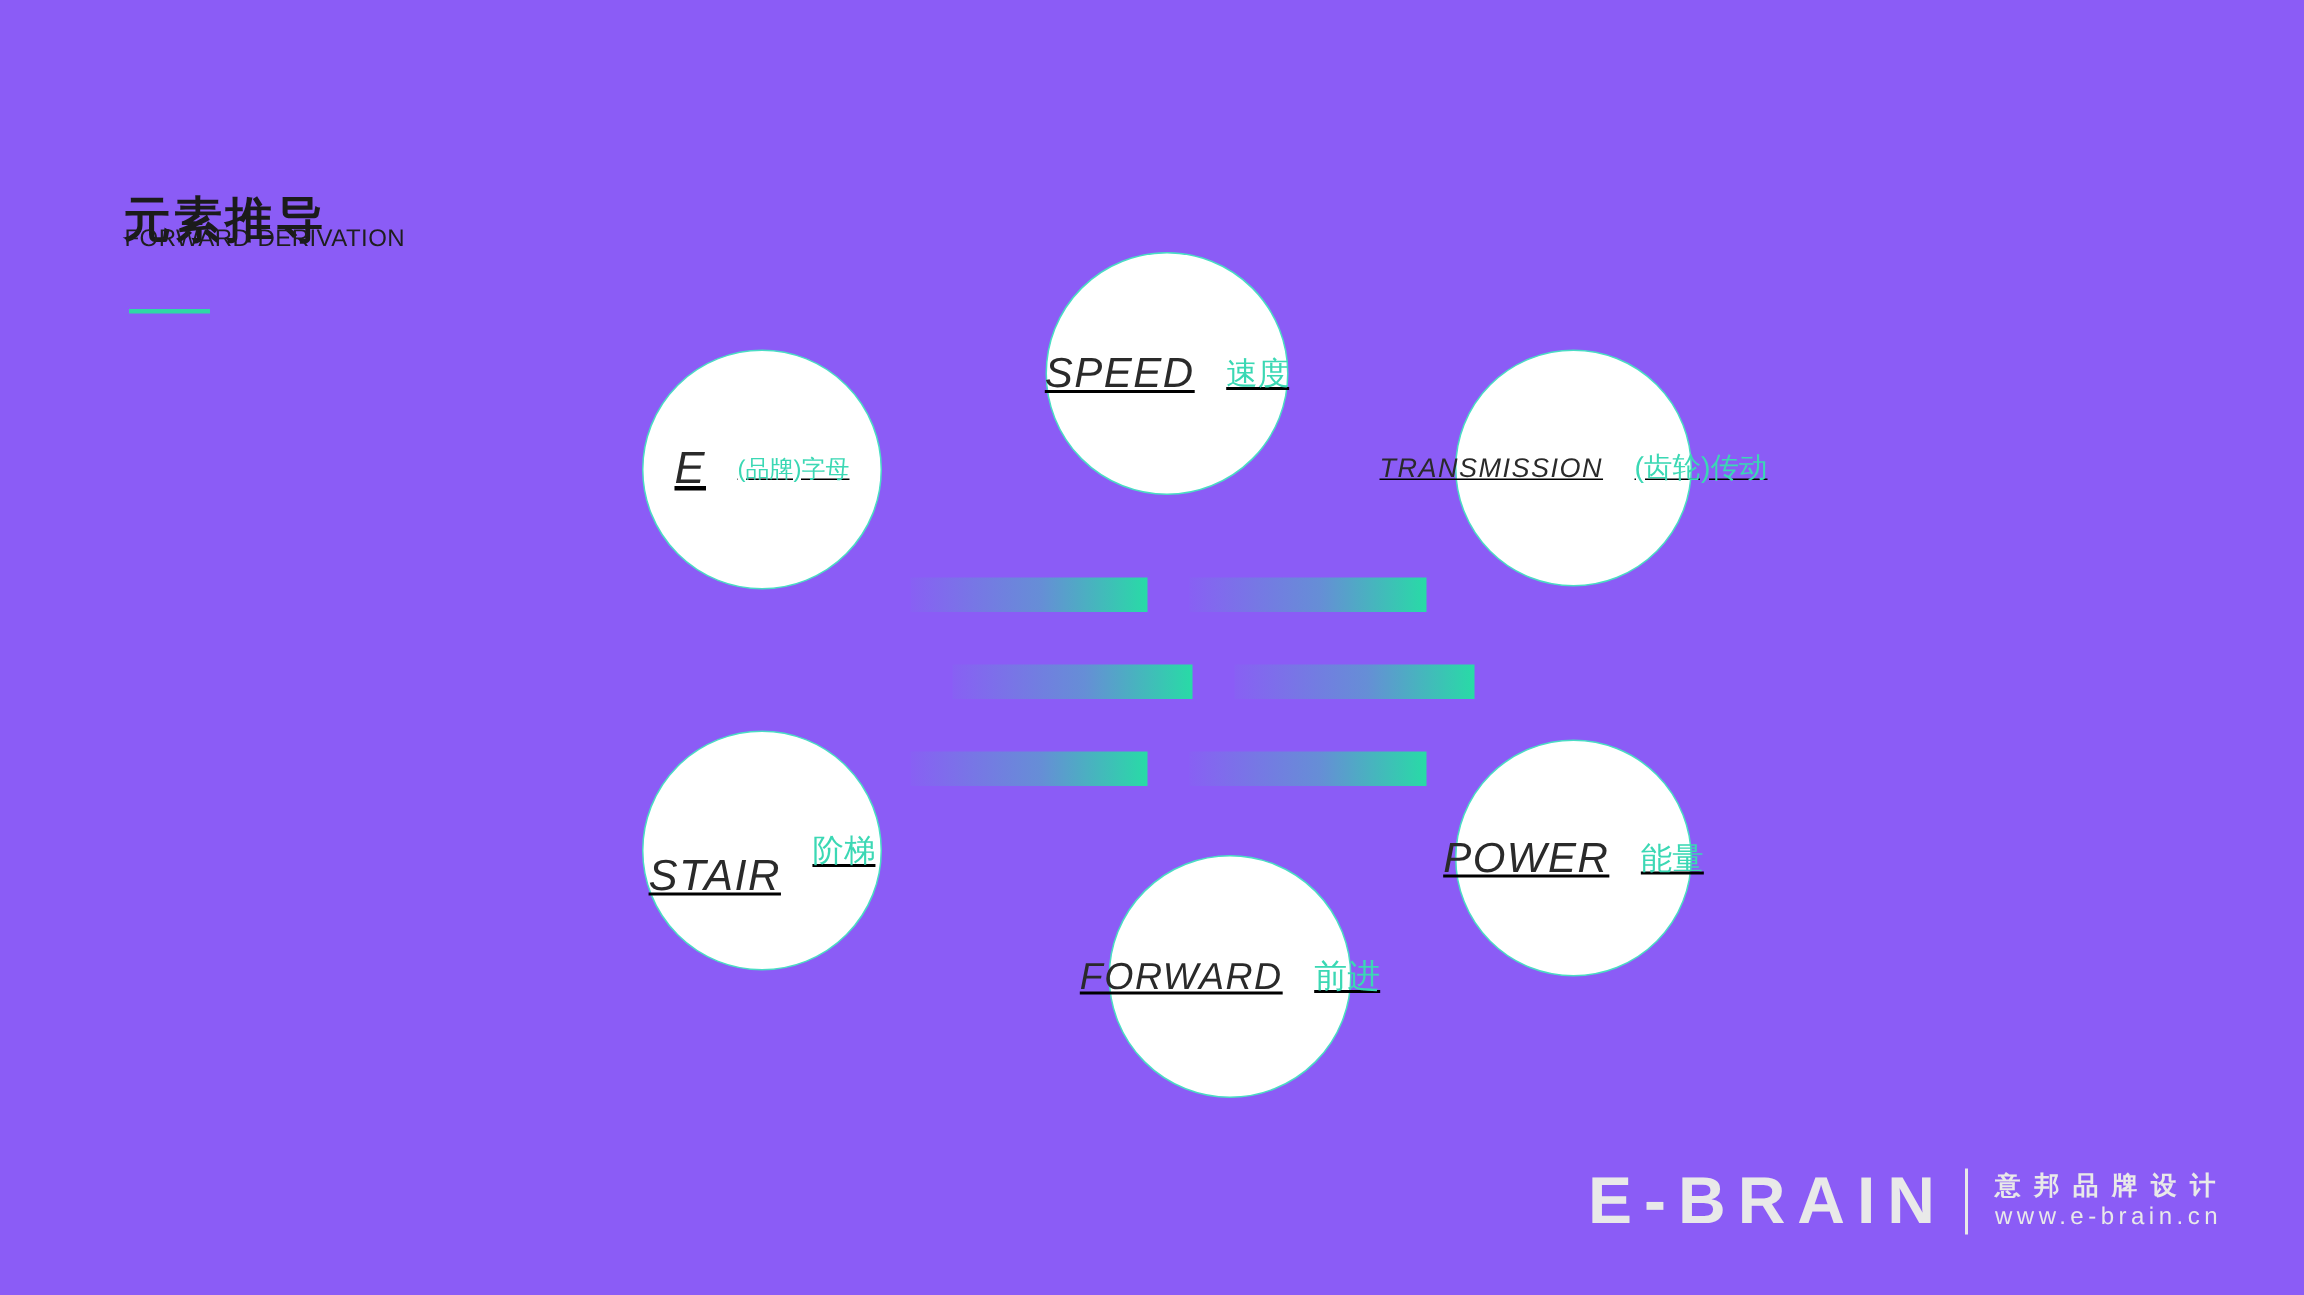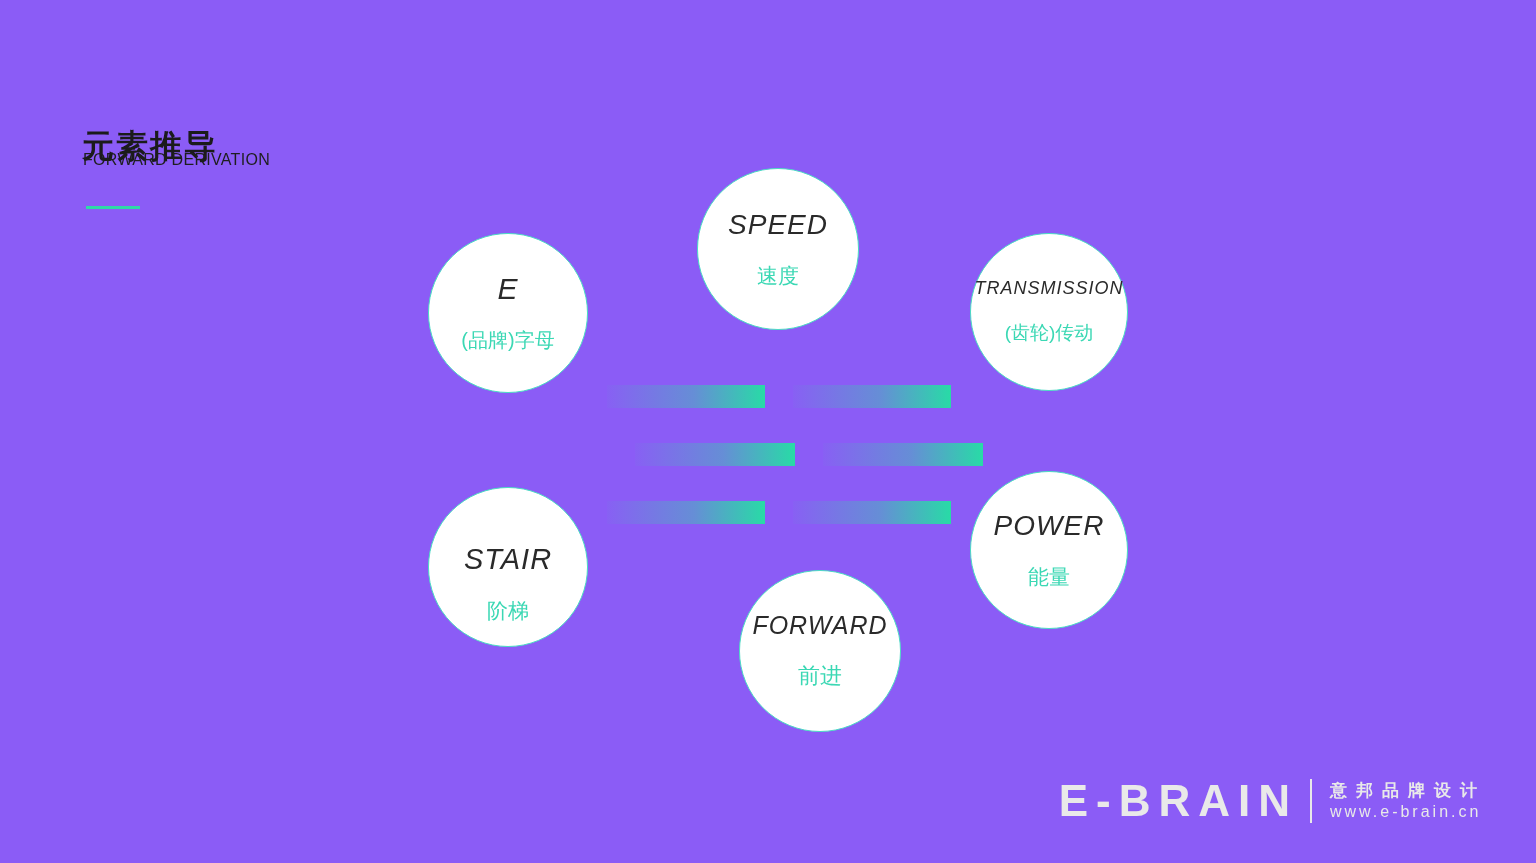--- a/index.html
+++ b/index.html
@@ -33,57 +33,58 @@
   .title-underline{
     position:absolute;left:86px;top:206px;
     width:54px;height:3px;background:var(--accent);
   }
 
   
   .circle{
     position:absolute;
     border:1px solid var(--circle-border);
     border-radius:50%;
-    display:flex;flex-direction:column;align-items:center;justify-content:center;
+    display:flex;align-items:center;justify-content:center;
     gap:21px;
     background:#fff;
+    text-decoration:underline;
   }
   .circle .en{
     font-style:italic;
     color:#2A2A2A;
     letter-spacing:1px;
     font-weight:500;
     white-space:nowrap;
   }
   .circle .zh{
     color:var(--chinese);
     white-space:nowrap;
   }
 
   .c-e{left:428px;top:233px;width:160px;height:160px;}
   .c-e .en{font-size:30px;}
-  .c-e .zh{font-size:20px;}
+  .c-e .zh{font-size:16px;}
 
   .c-speed{left:697px;top:168px;width:162px;height:162px;}
   .c-speed .en{font-size:28px;}
   .c-speed .zh{font-size:21px;text-align:right;}
 
   .c-transmission{left:970px;top:233px;width:158px;height:158px;}
   .c-transmission .en{font-size:18px;}
   .c-transmission .zh{font-size:19px;}
 
   .c-stair{left:428px;top:487px;width:160px;height:160px;}
   .c-stair .en{font-size:29px;margin-top:34px;}
   .c-stair .zh{font-size:21px;}
 
   .c-forward{left:739px;top:570px;width:162px;height:162px;}
   .c-forward .en{font-size:25px;}
   .c-forward .zh{font-size:22px;}
 
-  .c-power{left:970px;top:471px;width:158px;height:158px;}
+  .c-power{left:970px;top:493px;width:158px;height:158px;}
   .c-power .en{font-size:28px;}
   .c-power .zh{font-size:21px;}
 
   
   .bar{
     position:absolute;height:23px;
     background:linear-gradient(90deg,
       rgba(46,217,166,0.03) 0%,
       rgba(46,217,166,0.40) 55%,
       #28DBA6 100%);

